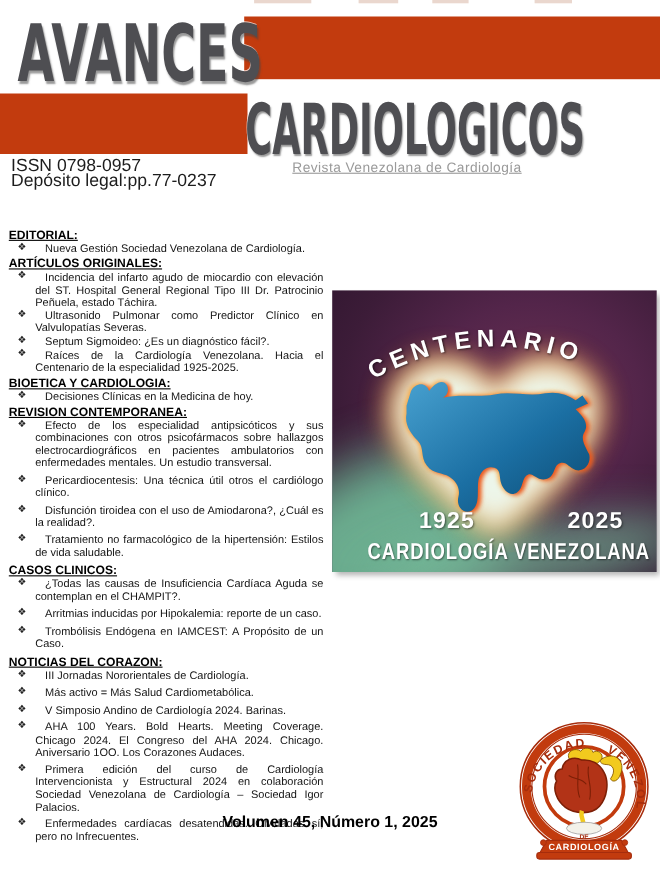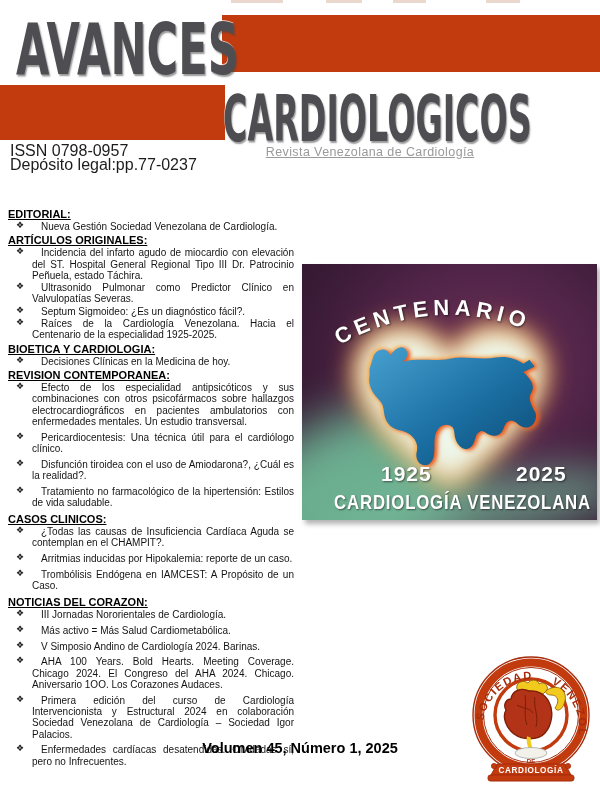--- a/index.html
+++ b/index.html
@@ -113,21 +113,21 @@
         <span class="blt">❖</span>
         <span class="txt">Decisiones Clínicas en la Medicina de hoy.</span>
       </div>
       <div class="toc-header">REVISION CONTEMPORANEA:</div>
       <div class="toc-item gap-wide">
         <span class="blt">❖</span>
         <span class="txt">Efecto de los especialidad antipsicóticos y sus combinaciones con otros psicofármacos sobre hallazgos electrocardiográficos en pacientes ambulatorios con enfermedades mentales. Un estudio transversal.</span>
       </div>
       <div class="toc-item gap-wide">
         <span class="blt">❖</span>
-        <span class="txt">Pericardiocentesis: Una técnica útil para el cardiólogo clínico.</span>
+        <span class="txt">Pericardiocentesis: Una técnica útil otros el cardiólogo clínico.</span>
       </div>
       <div class="toc-item gap-wide">
         <span class="blt">❖</span>
         <span class="txt">Disfunción tiroidea con el uso de Amiodarona?, ¿Cuál es la realidad?.</span>
       </div>
       <div class="toc-item gap-wide">
         <span class="blt">❖</span>
         <span class="txt">Tratamiento no farmacológico de la hipertensión: Estilos de vida saludable.</span>
       </div>
       <div class="toc-header">CASOS CLINICOS:</div>

